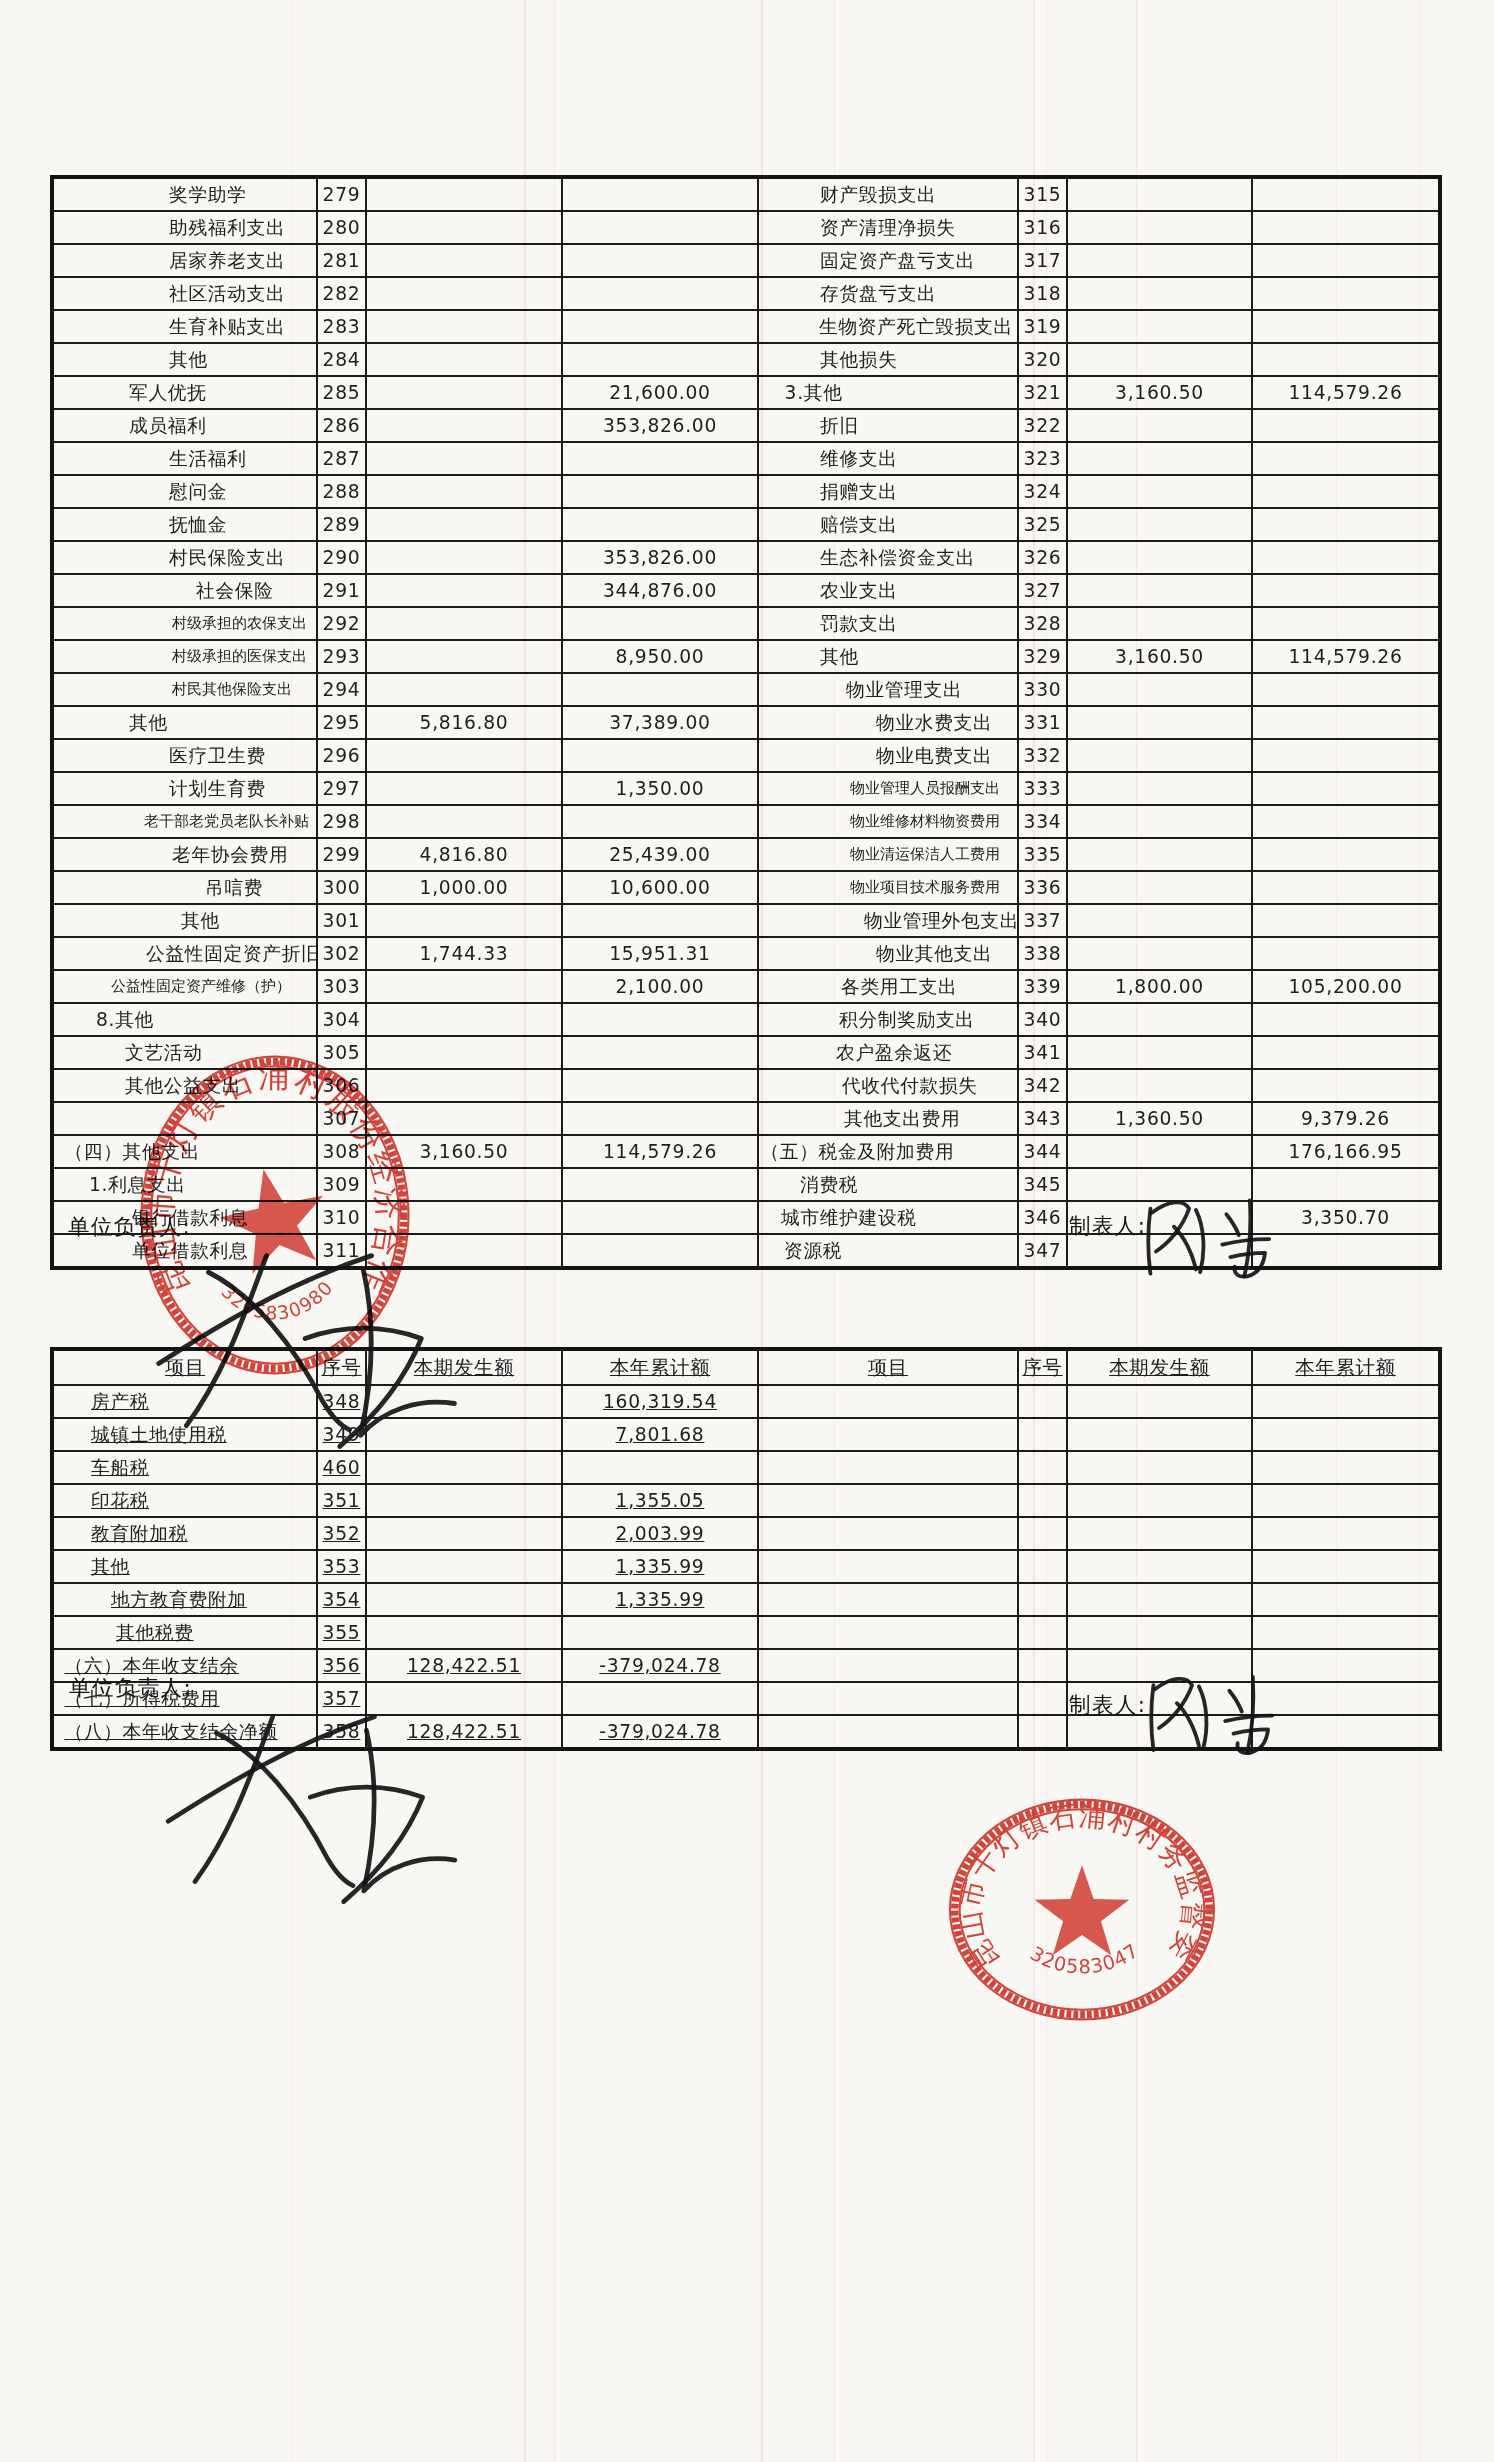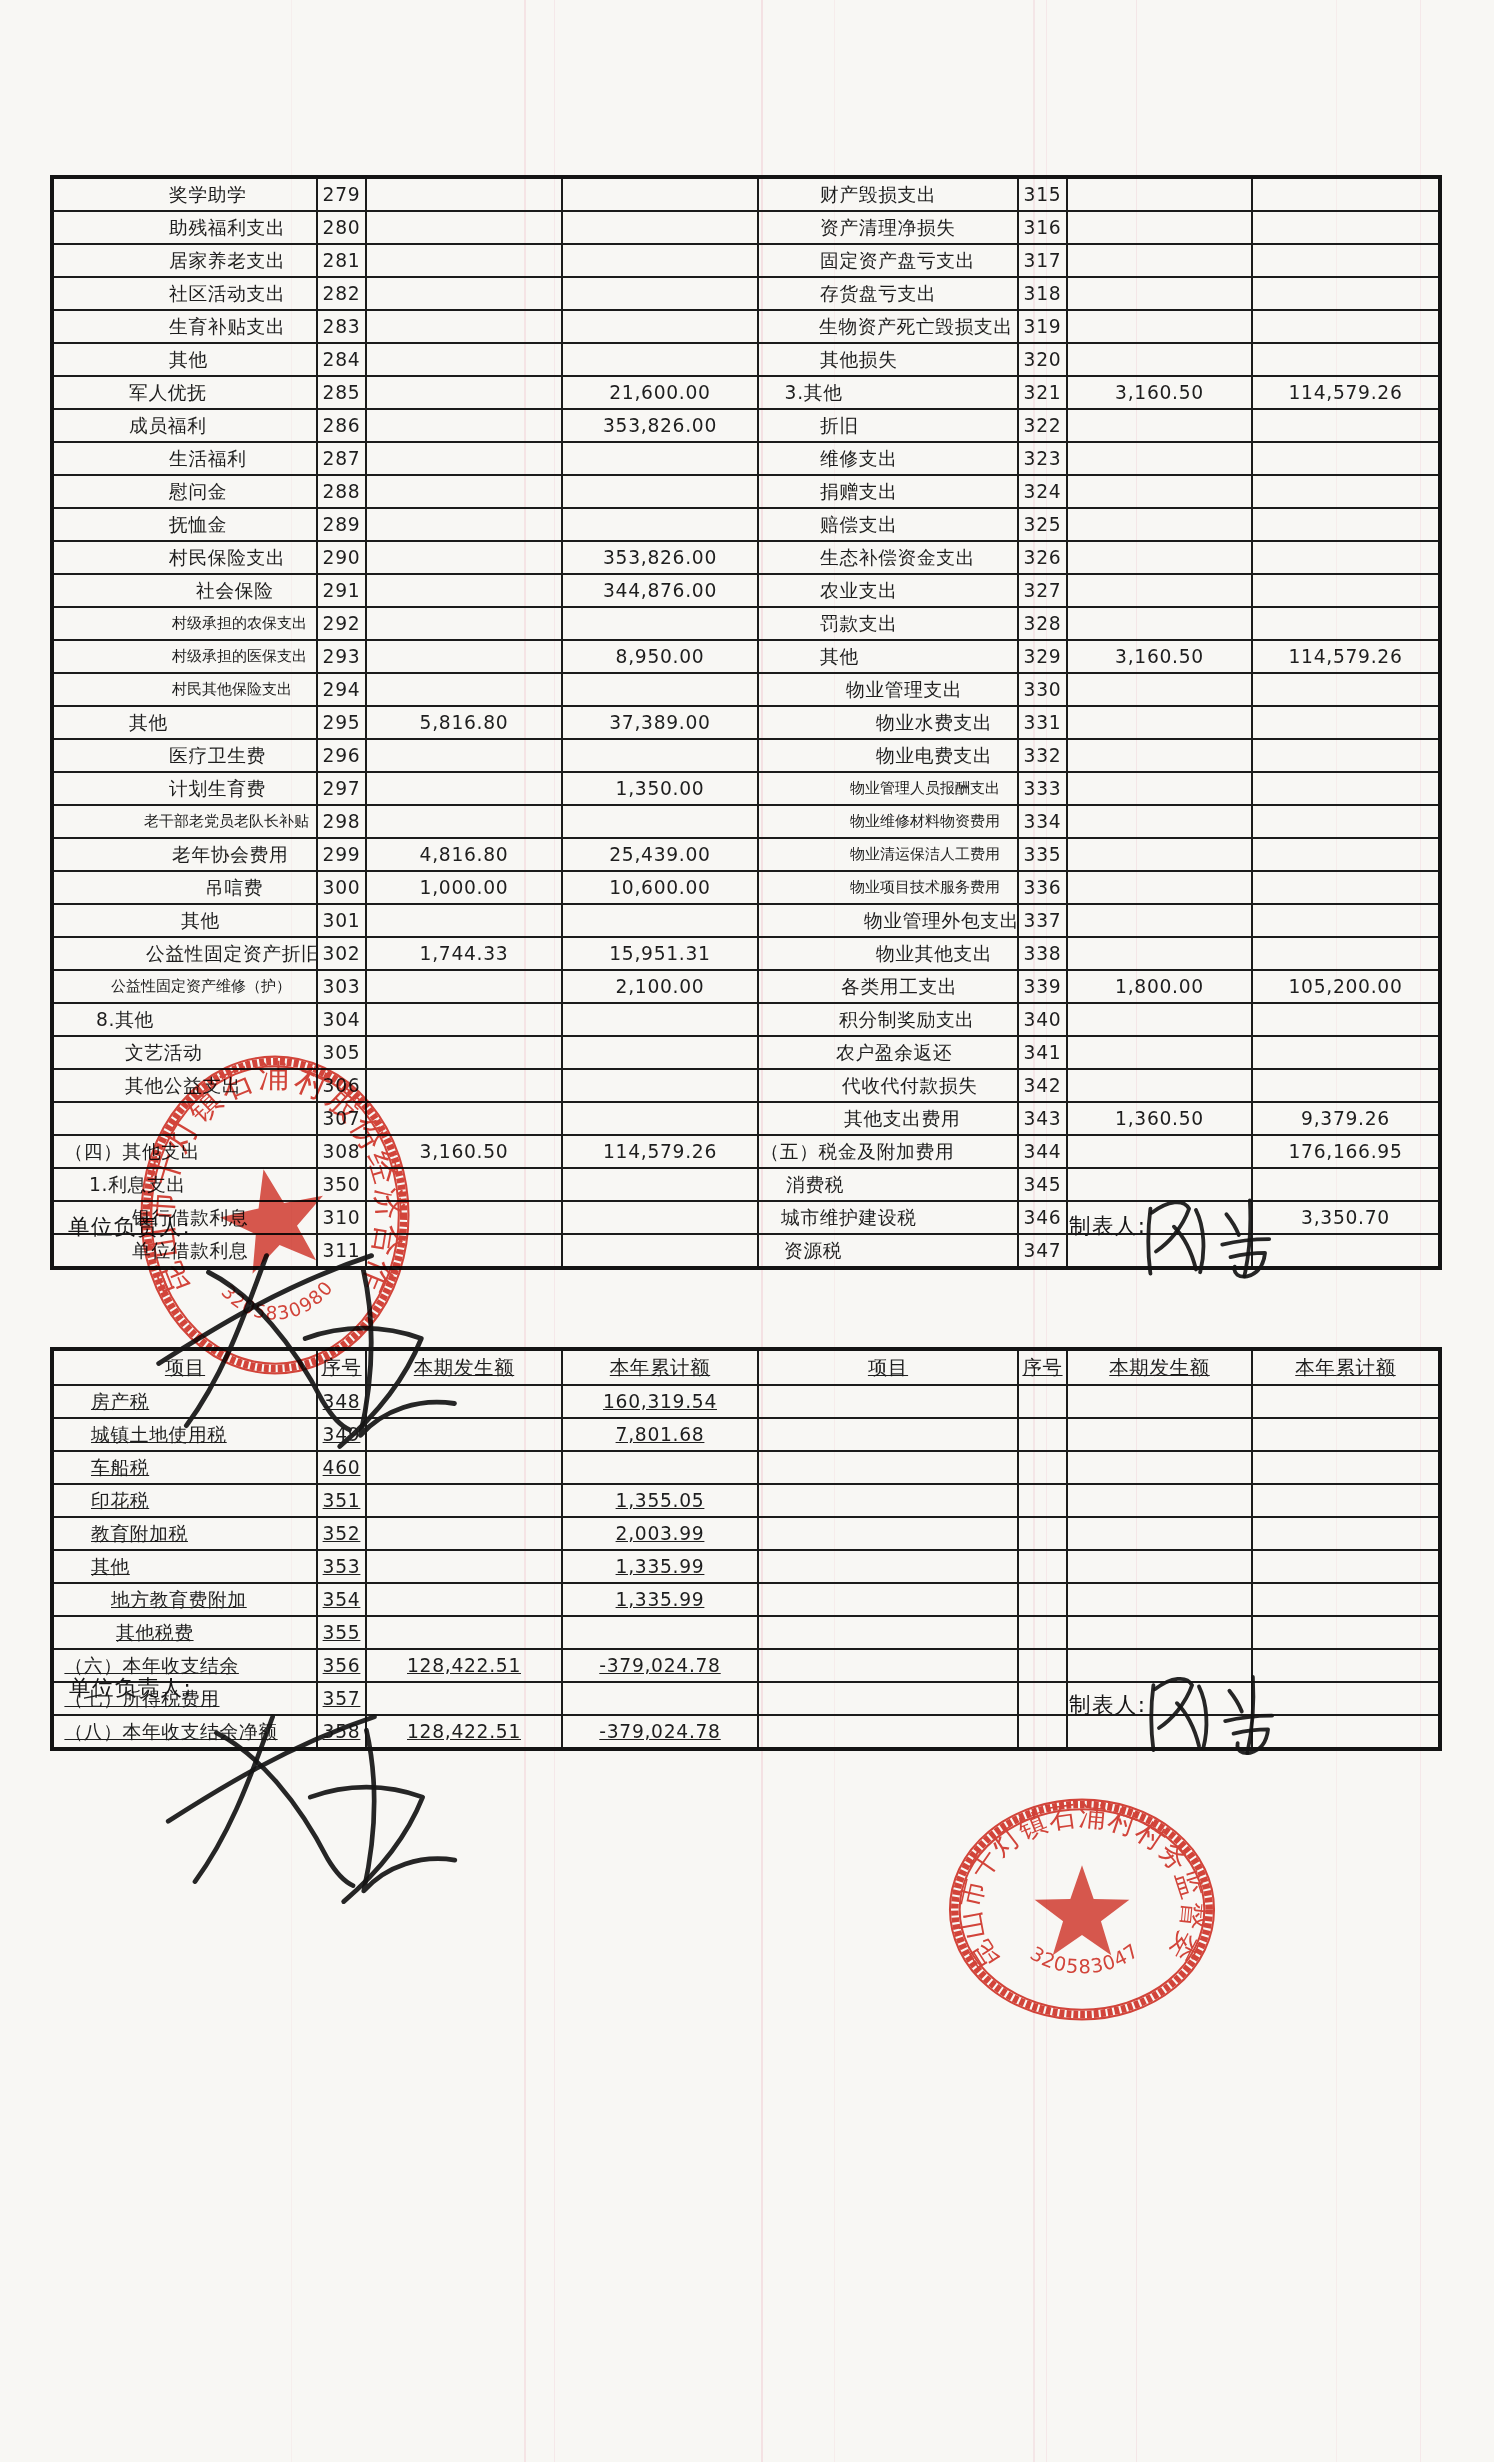--- a/index.html
+++ b/index.html
@@ -347,24 +347,24 @@
           <td class="no">308</td>
           <td class="amt">3,160.50</td>
           <td class="amt">114,579.26</td>
           <td class="item" style="padding-left: 1.4px;">（五）税金及附加费用</td>
           <td class="no">344</td>
           <td class="amt"></td>
           <td class="amt">176,166.95</td>
         </tr>
         <tr>
           <td class="item" style="padding-left: 35px;">1.利息支出</td>
-          <td class="no">350</td>
-          <td class="amt"></td>
-          <td class="amt"></td>
-          <td class="item" style="padding-left: 27px;">消费税</td>
+          <td class="no">309</td>
+          <td class="amt"></td>
+          <td class="amt"></td>
+          <td class="item" style="padding-left: 41px;">消费税</td>
           <td class="no">345</td>
           <td class="amt"></td>
           <td class="amt"></td>
         </tr>
         <tr>
           <td class="item" style="padding-left: 78px;">银行借款利息</td>
           <td class="no">310</td>
           <td class="amt"></td>
           <td class="amt"></td>
           <td class="item" style="padding-left: 22px;">城市维护建设税</td>

